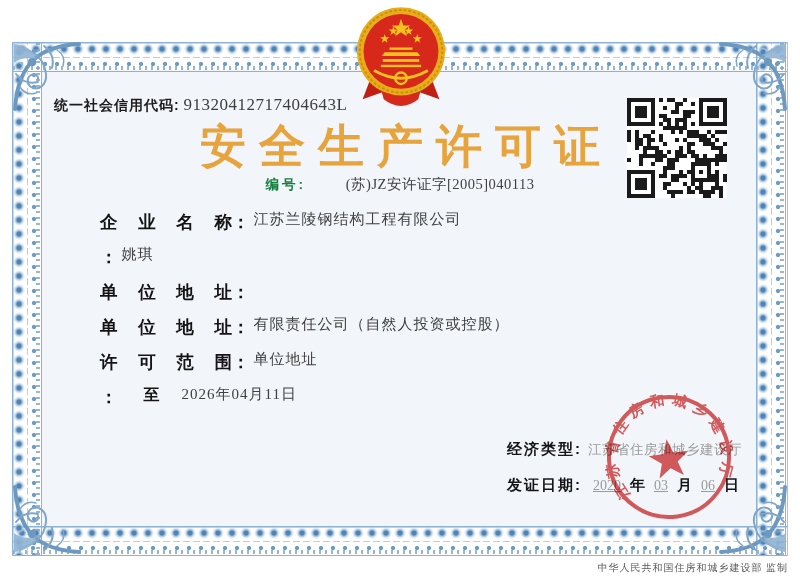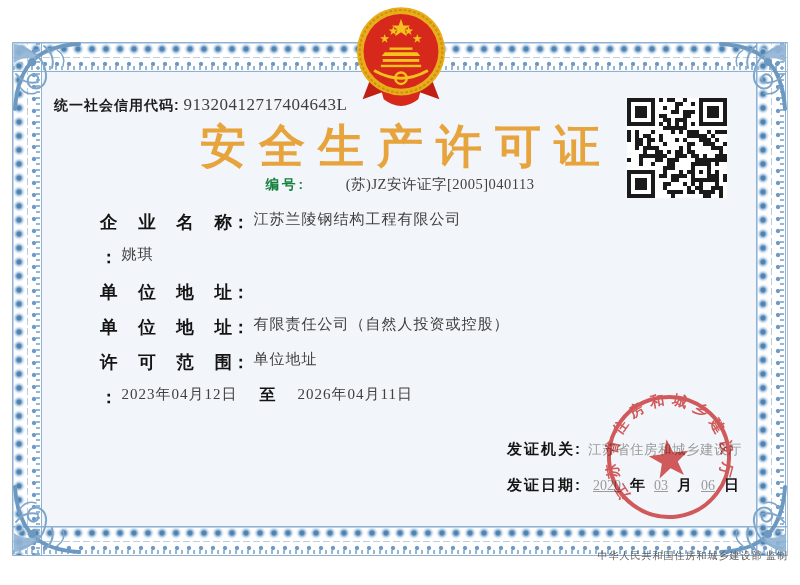--- a/index.html
+++ b/index.html
@@ -60,21 +60,21 @@
   .fvalue{font-family:"Liberation Serif",serif;font-size:15px;color:#404040;letter-spacing:1px;}
   .to-label{font-size:16px;font-weight:700;color:#141414;margin:0 22px;}
 
   .issue{position:absolute;left:507px;top:440px;}
   .irow{display:flex;align-items:baseline;height:20px;margin-bottom:16px;white-space:nowrap;}
   .ilabel{font-size:15px;font-weight:700;color:#141414;letter-spacing:2px;margin-right:6px;}
   .ivalue{font-family:"Liberation Serif",serif;font-size:13.5px;color:#9b9b9b;letter-spacing:.5px;}
   .dpart{font-family:"Liberation Serif",serif;font-size:14px;color:#9b9b9b;margin:0 5px;text-decoration:underline;}
   .dunit{font-size:15px;font-weight:700;color:#141414;margin:0 4px;}
 
-  .footer{position:absolute;right:12px;top:549px;font-family:"Liberation Serif",serif;
+  .footer{position:absolute;right:12px;top:561px;font-family:"Liberation Serif",serif;
           font-size:10px;color:#5a5a5a;letter-spacing:1px;}
 </style>
 </head>
 <body>
 
 <div class="page">
 
   <div class="inner-bg"></div>
   <div class="frame-outline"></div>
   <div class="band band-top"></div>
@@ -389,29 +389,28 @@
       <span class="fcolon">：</span>
       <span class="fvalue">有限责任公司（自然人投资或控股）</span>
     </div>
     <div class="frow">
       <span class="flabel">许可范围</span>
       <span class="fcolon">：</span>
       <span class="fvalue">单位地址</span>
     </div>
     <div class="frow">
       <span class="fcolon">：</span>
-      <span class="fvalue">2023年04月12日</span>
       <span class="to-label">至</span>
       <span class="fvalue">2026年04月11日</span>
     </div>
   </div>
 
   <div class="issue">
     <div class="irow">
-      <span class="ilabel">发证机关:</span>
+      <span class="ilabel">经济类型:</span>
       <span class="ivalue">江苏省住房和城乡建设厅</span>
     </div>
     <div class="irow">
       <span class="ilabel">发证日期:</span>
       <span class="dpart">2020</span>
       <span class="dunit">年</span>
       <span class="dpart">03</span>
       <span class="dunit">月</span>
       <span class="dpart">06</span>
       <span class="dunit">日</span>

